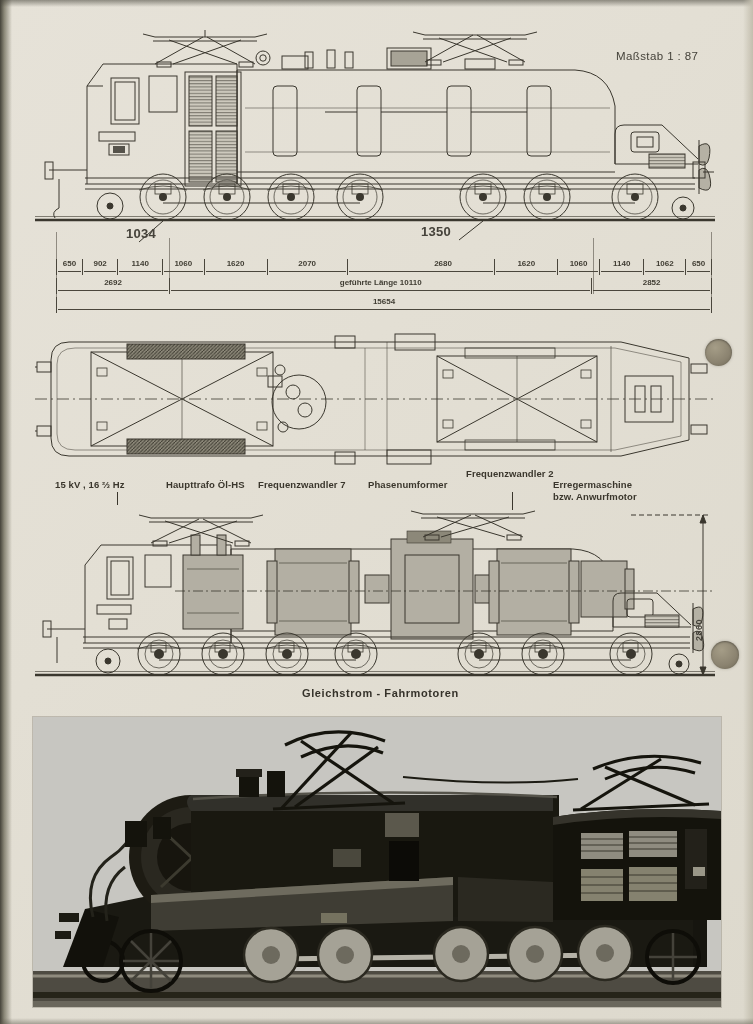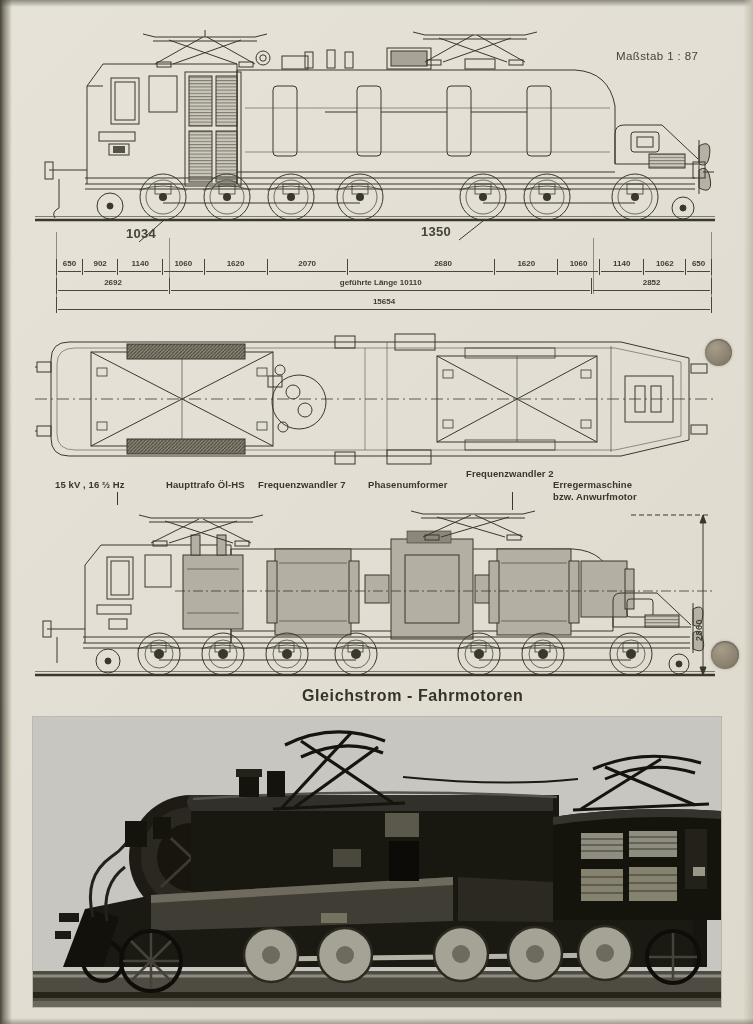--- a/index.html
+++ b/index.html
@@ -36,21 +36,21 @@
   .dim-seg span{font-size:8px;font-weight:bold;line-height:9px;color:#403d33;
     white-space:nowrap;background:transparent;padding:0 2px;z-index:1;}
   .witness{position:absolute;width:1px;background:rgba(74,70,60,.55);}
 
   .callout{position:absolute;font-size:13px;font-weight:bold;color:#45423a;letter-spacing:.3px;}
 
   .mach-label{position:absolute;font-size:9.5px;font-weight:bold;color:#3a362c;
     line-height:11.5px;letter-spacing:.1px;white-space:nowrap;}
   .leader{position:absolute;width:1px;background:#3a362c;}
 
-  .traction-label{position:absolute;font-size:16px;font-weight:bold;color:#35322a;letter-spacing:.6px;}
+  .traction-label{position:absolute;font-size:11px;font-weight:bold;color:#35322a;letter-spacing:.6px;}
 
   .vdim{position:absolute;font-size:9px;font-weight:bold;color:#45423a;
     transform:rotate(-90deg);transform-origin:left top;letter-spacing:.5px;}
 
   .photo-wrap{position:absolute;left:33px;top:717px;width:688px;height:290px;
     background:#c7c6c1;box-shadow:0 0 0 1px rgba(120,116,104,.35);}
 
   .hole{position:absolute;border-radius:50%;
     background:radial-gradient(circle at 38% 32%,#a59d87,#8b8370 60%,#6f6856);
     box-shadow:inset 0 1px 2px rgba(0,0,0,.35),0 0 3px rgba(60,56,46,.3);}

